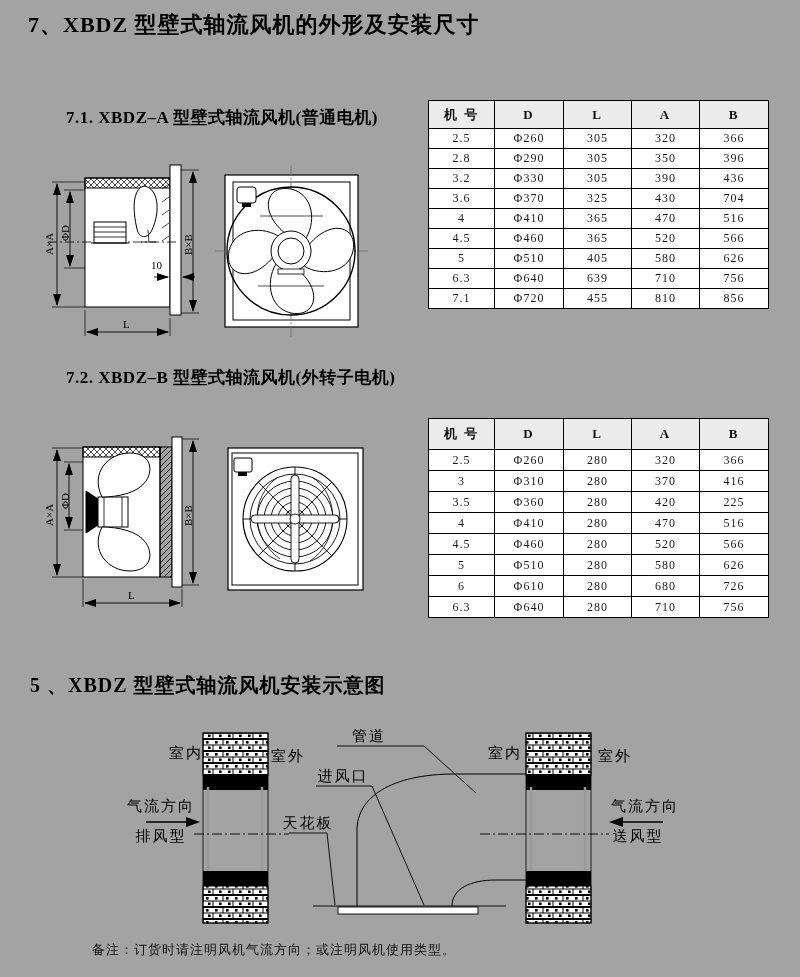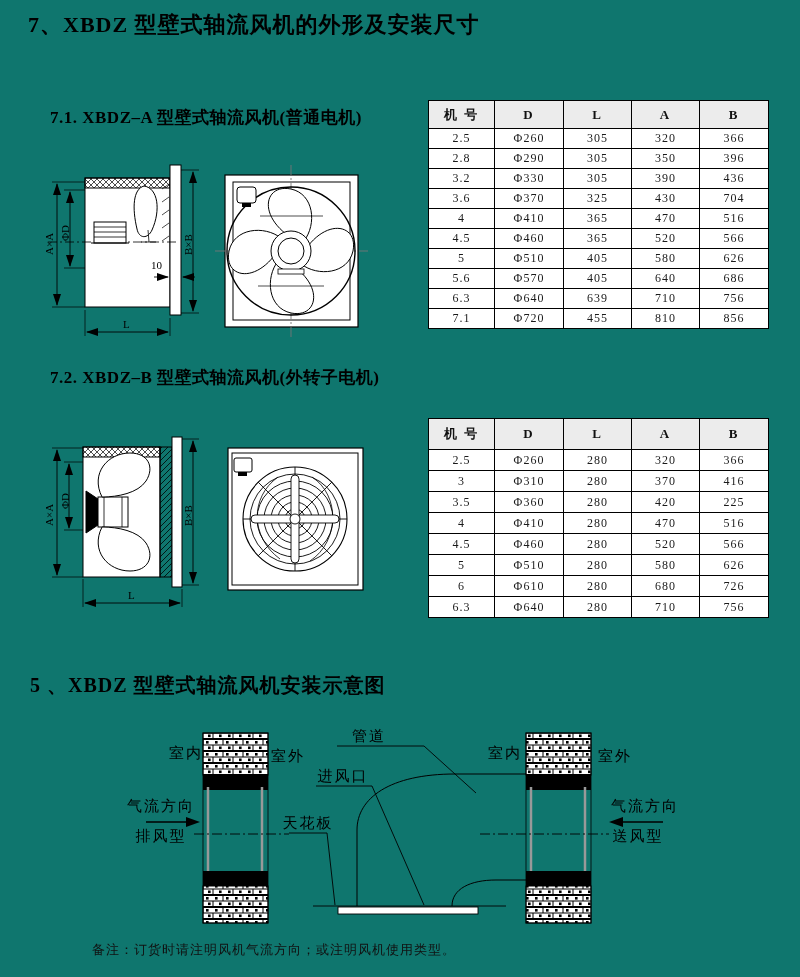--- a/index.html
+++ b/index.html
@@ -1,20 +1,20 @@
 <!DOCTYPE html>
 <html><head>
 <meta charset="utf-8">
 <style>
   html,body{margin:0;padding:0;background:#fff;}
-  .page{position:relative;width:800px;height:977px;background:#0f766e;overflow:hidden;
+  .page{position:relative;width:800px;height:977px;background:#a3a3a3;overflow:hidden;
         font-family:"Liberation Serif","DejaVu Serif",serif;color:#000;}
   .abs{position:absolute;}
   .doc-title{left:28px;top:10px;font-size:22px;font-weight:bold;letter-spacing:1px;}
-  .sec-heading{font-size:17px;font-weight:bold;letter-spacing:0.5px;}
+  .sec-heading{font-size:17px;font-weight:bold;letter-spacing:0.5px;margin-left:16px;}
   .sec8-heading{left:30px;top:672px;font-size:20px;font-weight:bold;letter-spacing:1px;}
   .note{left:92px;top:941px;font-size:13px;letter-spacing:1px;color:#111;}
   .dim-table{position:absolute;border-collapse:collapse;table-layout:fixed;background:#fff;}
   .dim-table th,.dim-table td{border:1px solid #000;text-align:center;vertical-align:middle;
        padding:0;font-family:"Liberation Serif","DejaVu Serif",serif;}
   .dim-table th{background:#ececec;font-weight:bold;font-size:13px;letter-spacing:2px;color:#111;}
   .dim-table td{font-size:12px;color:#1a1a1a;letter-spacing:1px;}
   #table-a th{height:27px;} #table-a td{height:19px;}
   #table-b th{height:30px;} #table-b td{height:20px;}
   svg{display:block;}
@@ -164,27 +164,20 @@
           <td>365</td>
           <td>520</td>
           <td>566</td>
         </tr>
         <tr>
           <td>5</td>
           <td>Φ510</td>
           <td>405</td>
           <td>580</td>
           <td>626</td>
-        </tr>
-        <tr>
-          <td>5.6</td>
-          <td>Φ570</td>
-          <td>405</td>
-          <td>640</td>
-          <td>686</td>
         </tr>
         <tr>
           <td>6.3</td>
           <td>Φ640</td>
           <td>639</td>
           <td>710</td>
           <td>756</td>
         </tr>
         <tr>
           <td>7.1</td>

